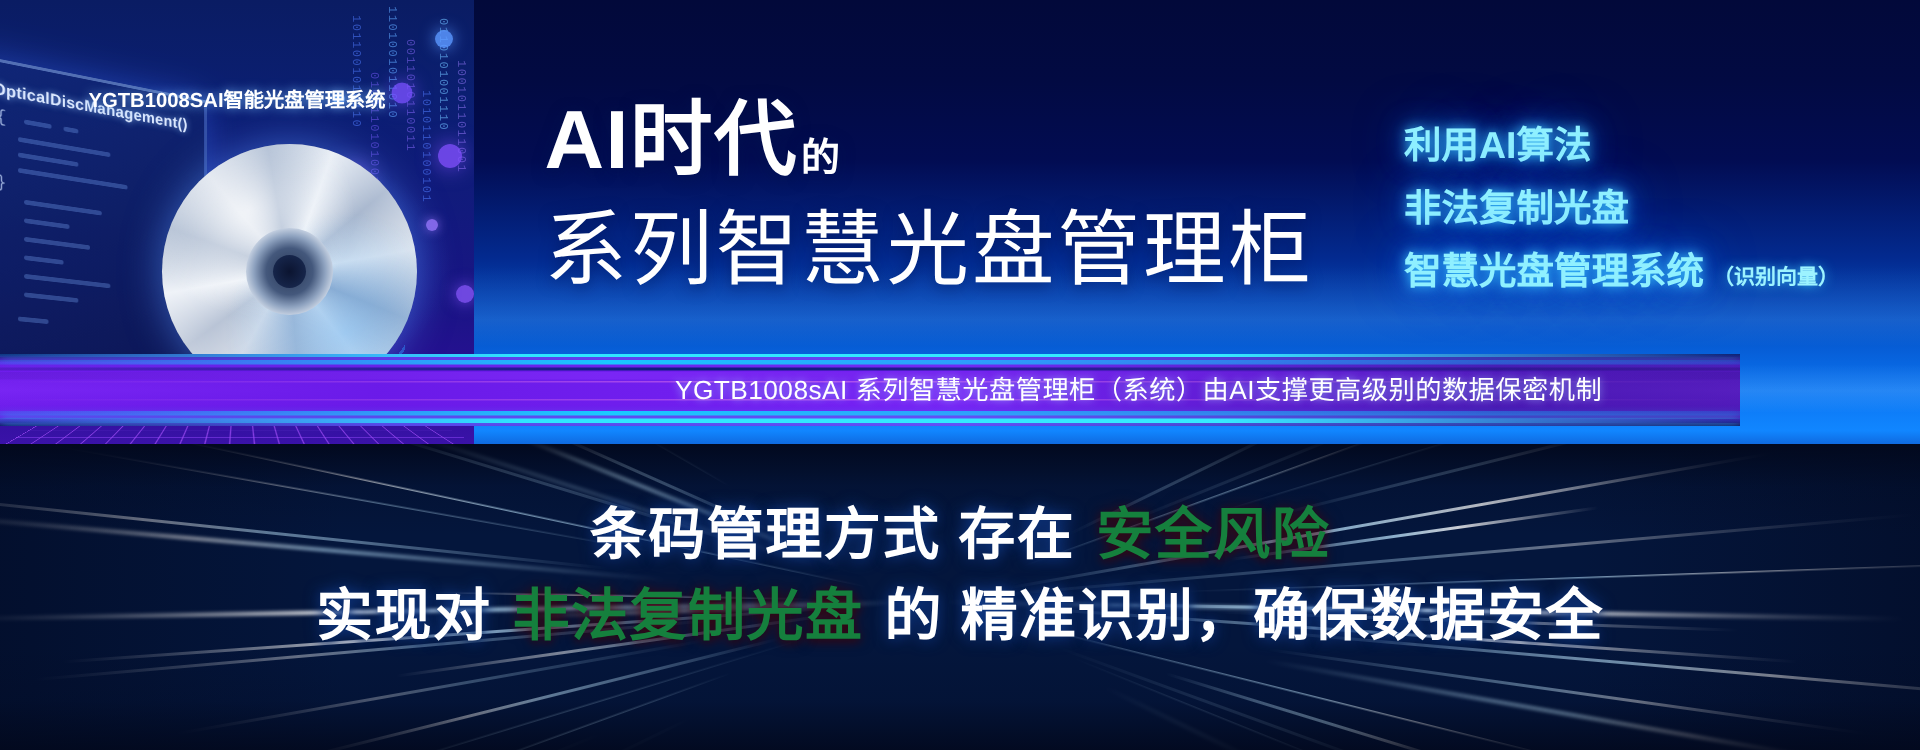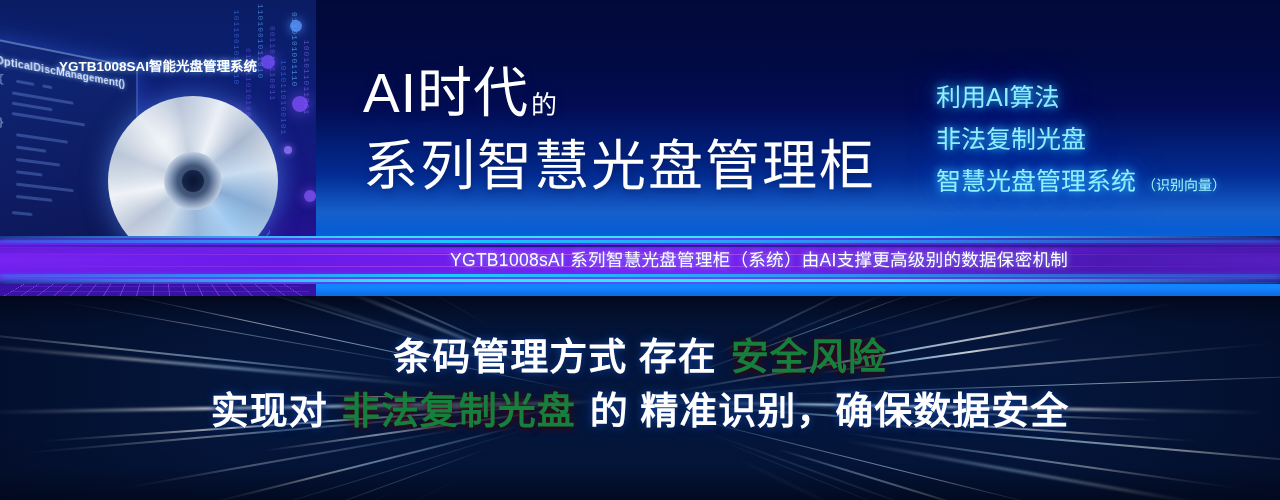--- a/index.html
+++ b/index.html
@@ -149,49 +149,49 @@
     font-size:13.5px;font-weight:700;color:#ffffff;letter-spacing:0px;
     text-shadow:0 0 7px rgba(120,190,255,.8);
   }
 
   
   #headline{
     position:absolute;left:363px;top:62px;width:540px;
     color:#ffffff;
   }
   #headline .l1{
-    font-size:55px;line-height:62px;font-weight:400;letter-spacing:1px;
+    font-size:55px;line-height:62px;font-weight:700;letter-spacing:1px;
     text-shadow:0 2px 10px rgba(0,20,80,.6);
   }
   #headline .l1 .small{
     font-size:26px;vertical-align:baseline;position:relative;top:2px;margin-left:2px;
   }
   #headline .l2{
     font-size:55px;line-height:64px;font-weight:400;letter-spacing:2px;
     text-shadow:0 2px 10px rgba(0,20,80,.6);
   }
 
   
   #feature-list{
     position:absolute;left:936px;top:76px;width:340px;
   }
   #feature-list .fl{
-    font-size:25px;line-height:42px;font-weight:400;
+    font-size:25px;line-height:42px;font-weight:700;
     color:#8ff0ff;
     text-shadow:0 0 8px rgba(60,200,255,.95),0 0 18px rgba(30,130,255,.85),0 0 34px rgba(20,90,255,.6);
     white-space:nowrap;
   }
   #feature-list .fl .note{
     font-size:14px;color:#9df3ff;margin-left:6px;
     text-shadow:0 0 7px rgba(60,200,255,.9);
   }
 
   
   #neon-bar{
-    position:absolute;left:0;top:236px;width:1280px;height:48px;
+    position:absolute;left:0;top:236px;width:1160px;height:48px;
     background:
       linear-gradient(90deg,rgba(90,20,210,.05) 0%,rgba(106,26,232,.95) 22%,rgba(118,34,244,1) 55%,rgba(60,20,160,.75) 86%,rgba(20,16,90,.35) 100%),
       linear-gradient(180deg,#0a0f55 0%,#6a1ae8 12%,#7a26f5 50%,#6a1ae8 88%,#0a0f55 100%);
     overflow:hidden;
     text-align:center;
   }
   .neon-line{position:absolute;left:0;width:100%;}
   #neon-text{
     position:absolute;left:450px;top:0;height:48px;line-height:48px;
     font-size:17.5px;color:#ffffff;white-space:nowrap;letter-spacing:.3px;

